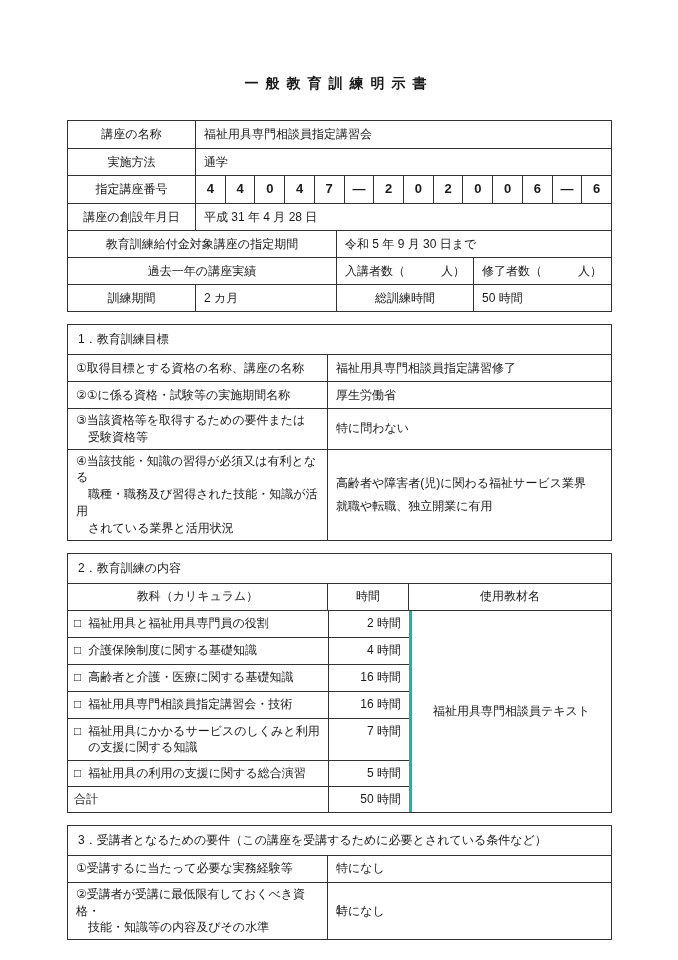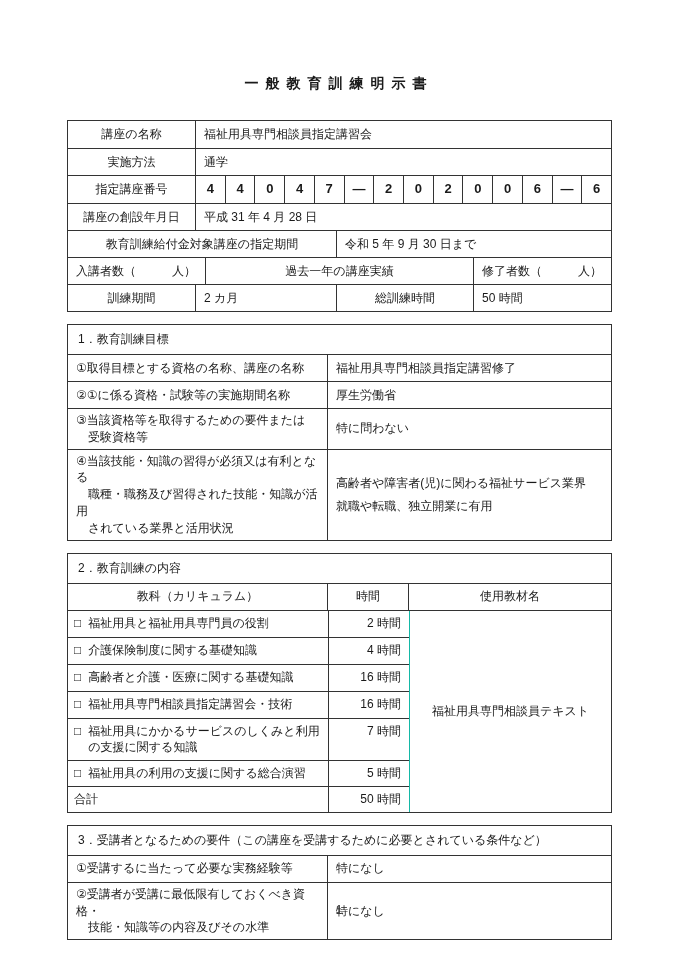--- a/index.html
+++ b/index.html
@@ -38,21 +38,21 @@
     font-weight:bold;font-size:13px;min-height:27px;
   }
   .sec-head{display:flex;align-items:center;min-height:29px;padding:4px 10px;}
   .s2-body{display:flex;align-items:stretch;border-top:1px solid #333;}
   .s2-left{width:341px;}
   .s2-left .row:first-child{border-top:none;}
   .subj{width:260px;display:flex;align-items:flex-start;gap:7px;padding:4px 6px;min-height:26px;}
   .hours{flex:1;display:flex;align-items:flex-start;justify-content:flex-end;padding:4px 8px 4px 4px;border-left:1px solid #333;}
   .short{min-height:23px;}
   .material{
-    flex:1;border-left:1px solid #14b8a6;
+    flex:1;border-left:3px solid #14b8a6;
     display:flex;align-items:center;justify-content:center;text-align:left;padding:4px;
   }
   .spread{line-height:1.85;}
   .checkbox{font-size:12px;line-height:1.4;}
   .page-num{
     position:absolute;top:902px;left:0;width:100%;
     text-align:center;font-size:12px;color:#3a3a3a;
   }
 </style>
 </head>
@@ -90,22 +90,22 @@
     </div>
     <div class="row h27">
       <div class="cell lab w-a">講座の創設年月日</div>
       <div class="cell left" style="flex:1">平成 31 年 4 月 28 日</div>
     </div>
     <div class="row h27">
       <div class="cell lab w-wide">教育訓練給付金対象講座の指定期間</div>
       <div class="cell left" style="flex:1">令和 5 年 9 月 30 日まで</div>
     </div>
     <div class="row h27">
+      <div class="cell lab w-wide">過去一年の講座実績</div>
       <div class="cell left w-ent">入講者数（　　　人）</div>
-      <div class="cell lab w-wide">過去一年の講座実績</div>
       <div class="cell left" style="flex:1">修了者数（　　　人）</div>
     </div>
     <div class="row h27">
       <div class="cell lab w-a">訓練期間</div>
       <div class="cell left w-dur">2 カ月</div>
       <div class="cell lab w-ent">総訓練時間</div>
       <div class="cell left" style="flex:1">50 時間</div>
     </div>
   </div>
 

